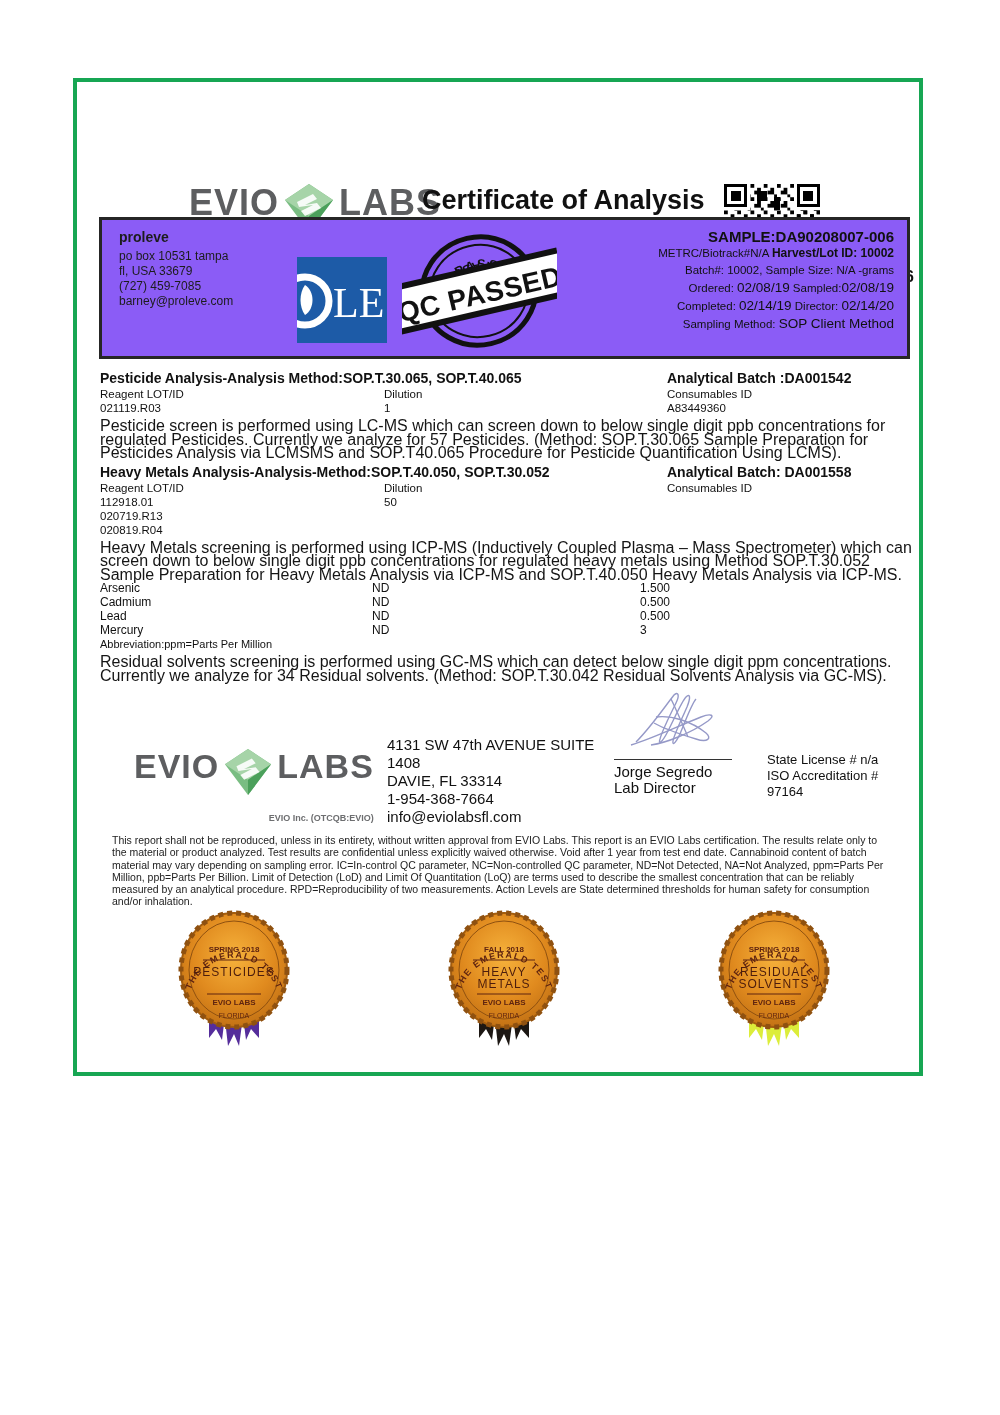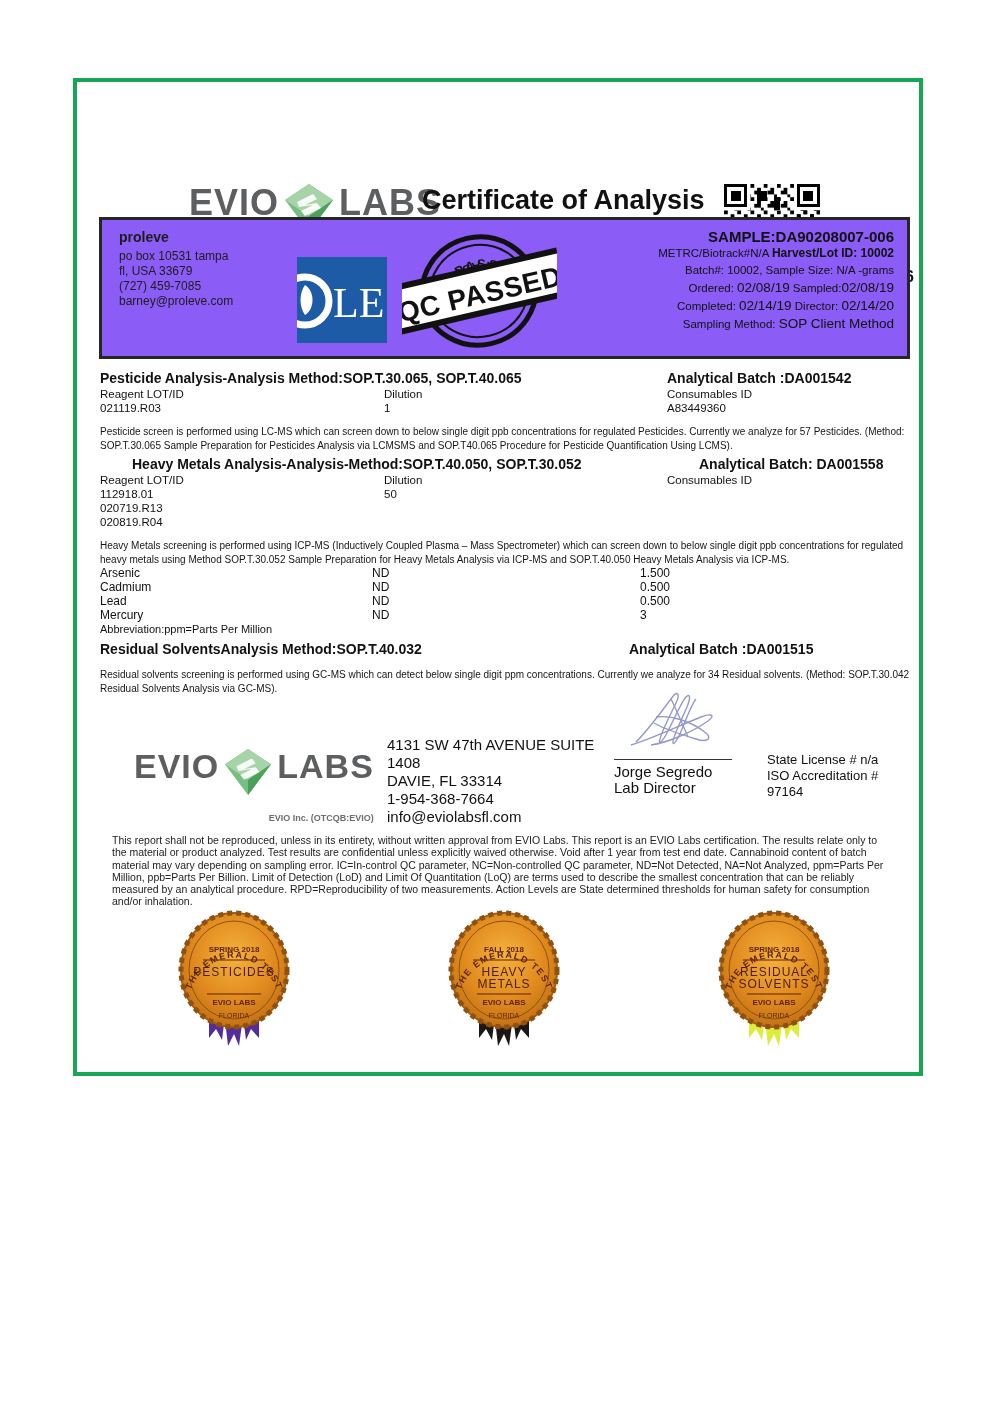--- a/index.html
+++ b/index.html
@@ -39,22 +39,22 @@
   .s-small { font-size:11.5px; }
   .s-small b { font-size:12px; }
   .s-date { font-size:11.5px; }
   .s-date .dt { font-size:13.5px; }
 
   
   .content { position:absolute; left:96px; top:366px; width:812px; }
   .sec-head { display:grid; grid-template-columns:567px 1fr; font-size:14px; font-weight:bold; line-height:17px; }
   .sec-head.rs { grid-template-columns:529px 1fr; margin-top:5px; }
   .grid3 { display:grid; grid-template-columns:284px 283px 1fr; font-size:11.5px; line-height:14px; }
-  .para { font-size:10px; line-height:13.5px; margin-top:10px; color:#151515; }
-  .mt4 { margin-top:4px;margin-left:32px; }
+  .para { font-size:16px; line-height:13.5px; margin-top:4px; color:#151515; }
+  .mt4 { margin-top:4px; }
   .metals { display:grid; grid-template-columns:272px 268px 1fr; font-size:12px; line-height:14px; }
   .metals .hd { font-weight:bold; }
   .abbrev { font-size:11px; line-height:14px; }
 
   
   .ftr-logo { left:130px; top:743px; }
   .ftr-logo .logo-word { font-size:34px; }
   .address { position:absolute; left:383px; top:732px; font-size:15px; line-height:18px; }
   .signature { position:absolute; left:612px; top:683px; width:120px; height:70px; }
   .sig-block { position:absolute; left:610px; top:755px; font-size:15px; line-height:16px; }
@@ -244,24 +244,20 @@
       <span>ND</span>
       <span>0.500</span>
     </div>
     <div class="metals">
       <span>Mercury</span>
       <span>ND</span>
       <span>3</span>
     </div>
     <div class="abbrev">Abbreviation:ppm=Parts Per Million</div>
 
-    <div class="sec-head rs">
-      <span>Residual SolventsAnalysis Method:SOP.T.40.032</span>
-      <span>Analytical Batch :DA001515</span>
-    </div>
     <div class="para">Residual solvents screening is performed using GC-MS which can detect below single digit ppm concentrations. Currently we analyze for 34 Residual solvents. (Method: SOP.T.30.042 Residual Solvents Analysis via GC-MS).</div>
   </div>
 
   <div class="logo-block ftr-logo" style="position:absolute; left:57px; top:665px;">
     <div class="logo-row">
       <span class="logo-word">EVIO</span>
       <span>
         <svg width="50" height="50" viewBox="0 0 52 52">
           <polygon points="26,2 50,18 26,50 2,18" fill="#79bd82"></polygon>
           <polygon points="26,2 50,18 26,34 2,18" fill="#a6d4a8"></polygon>

